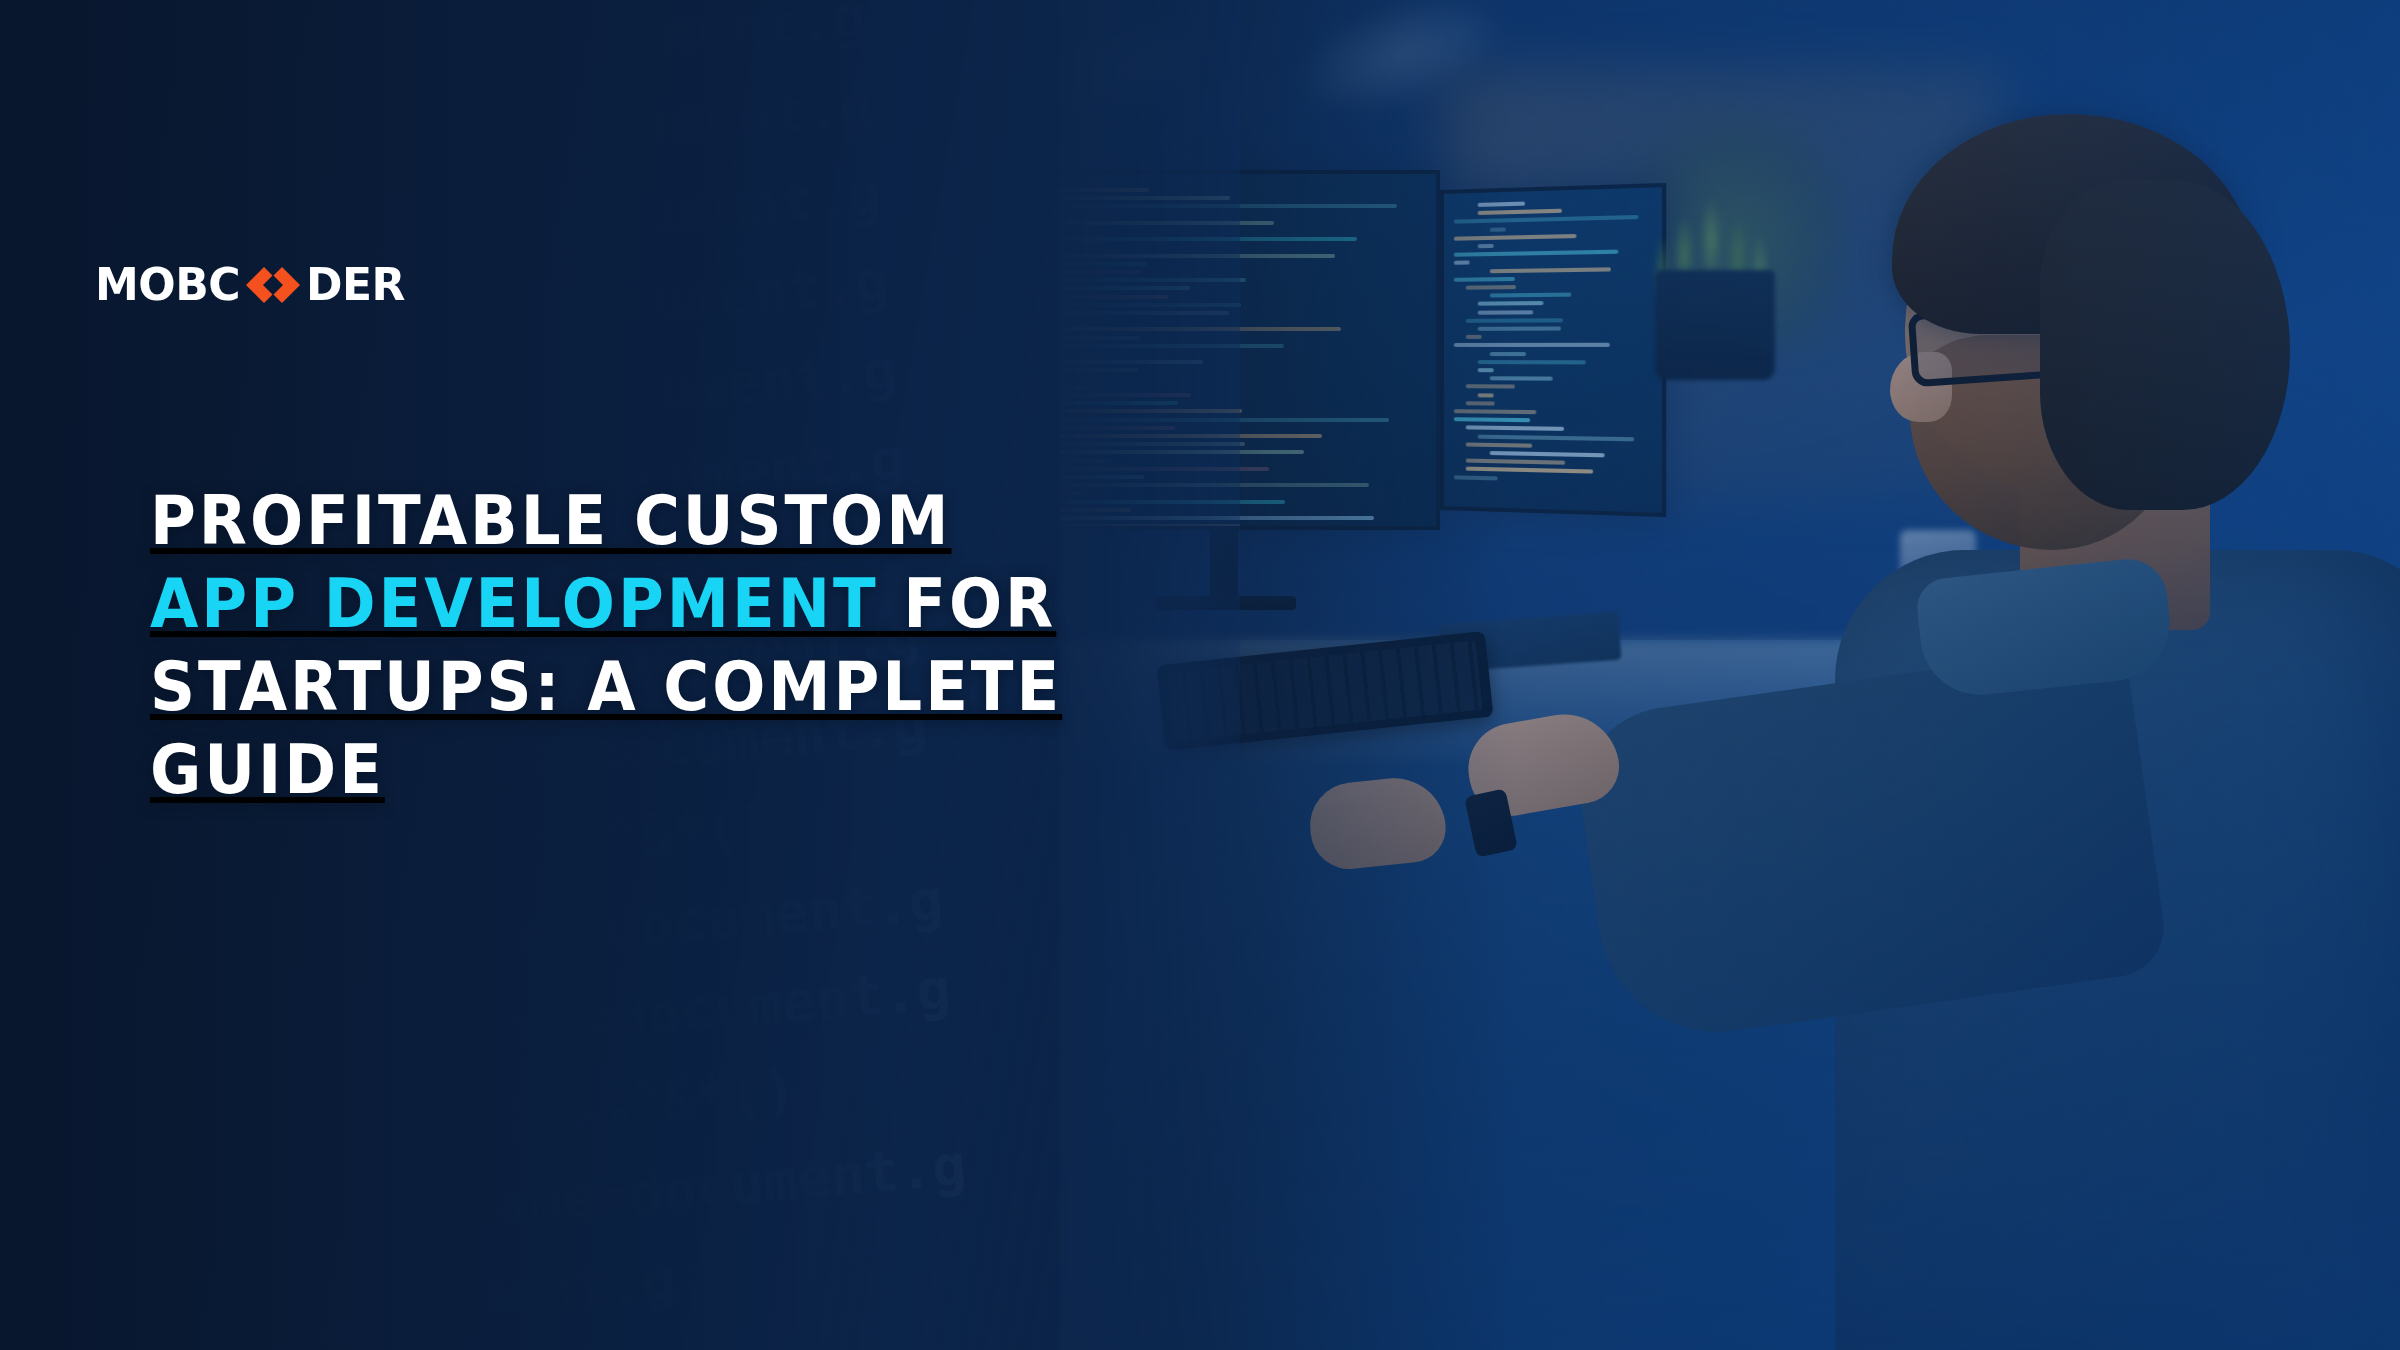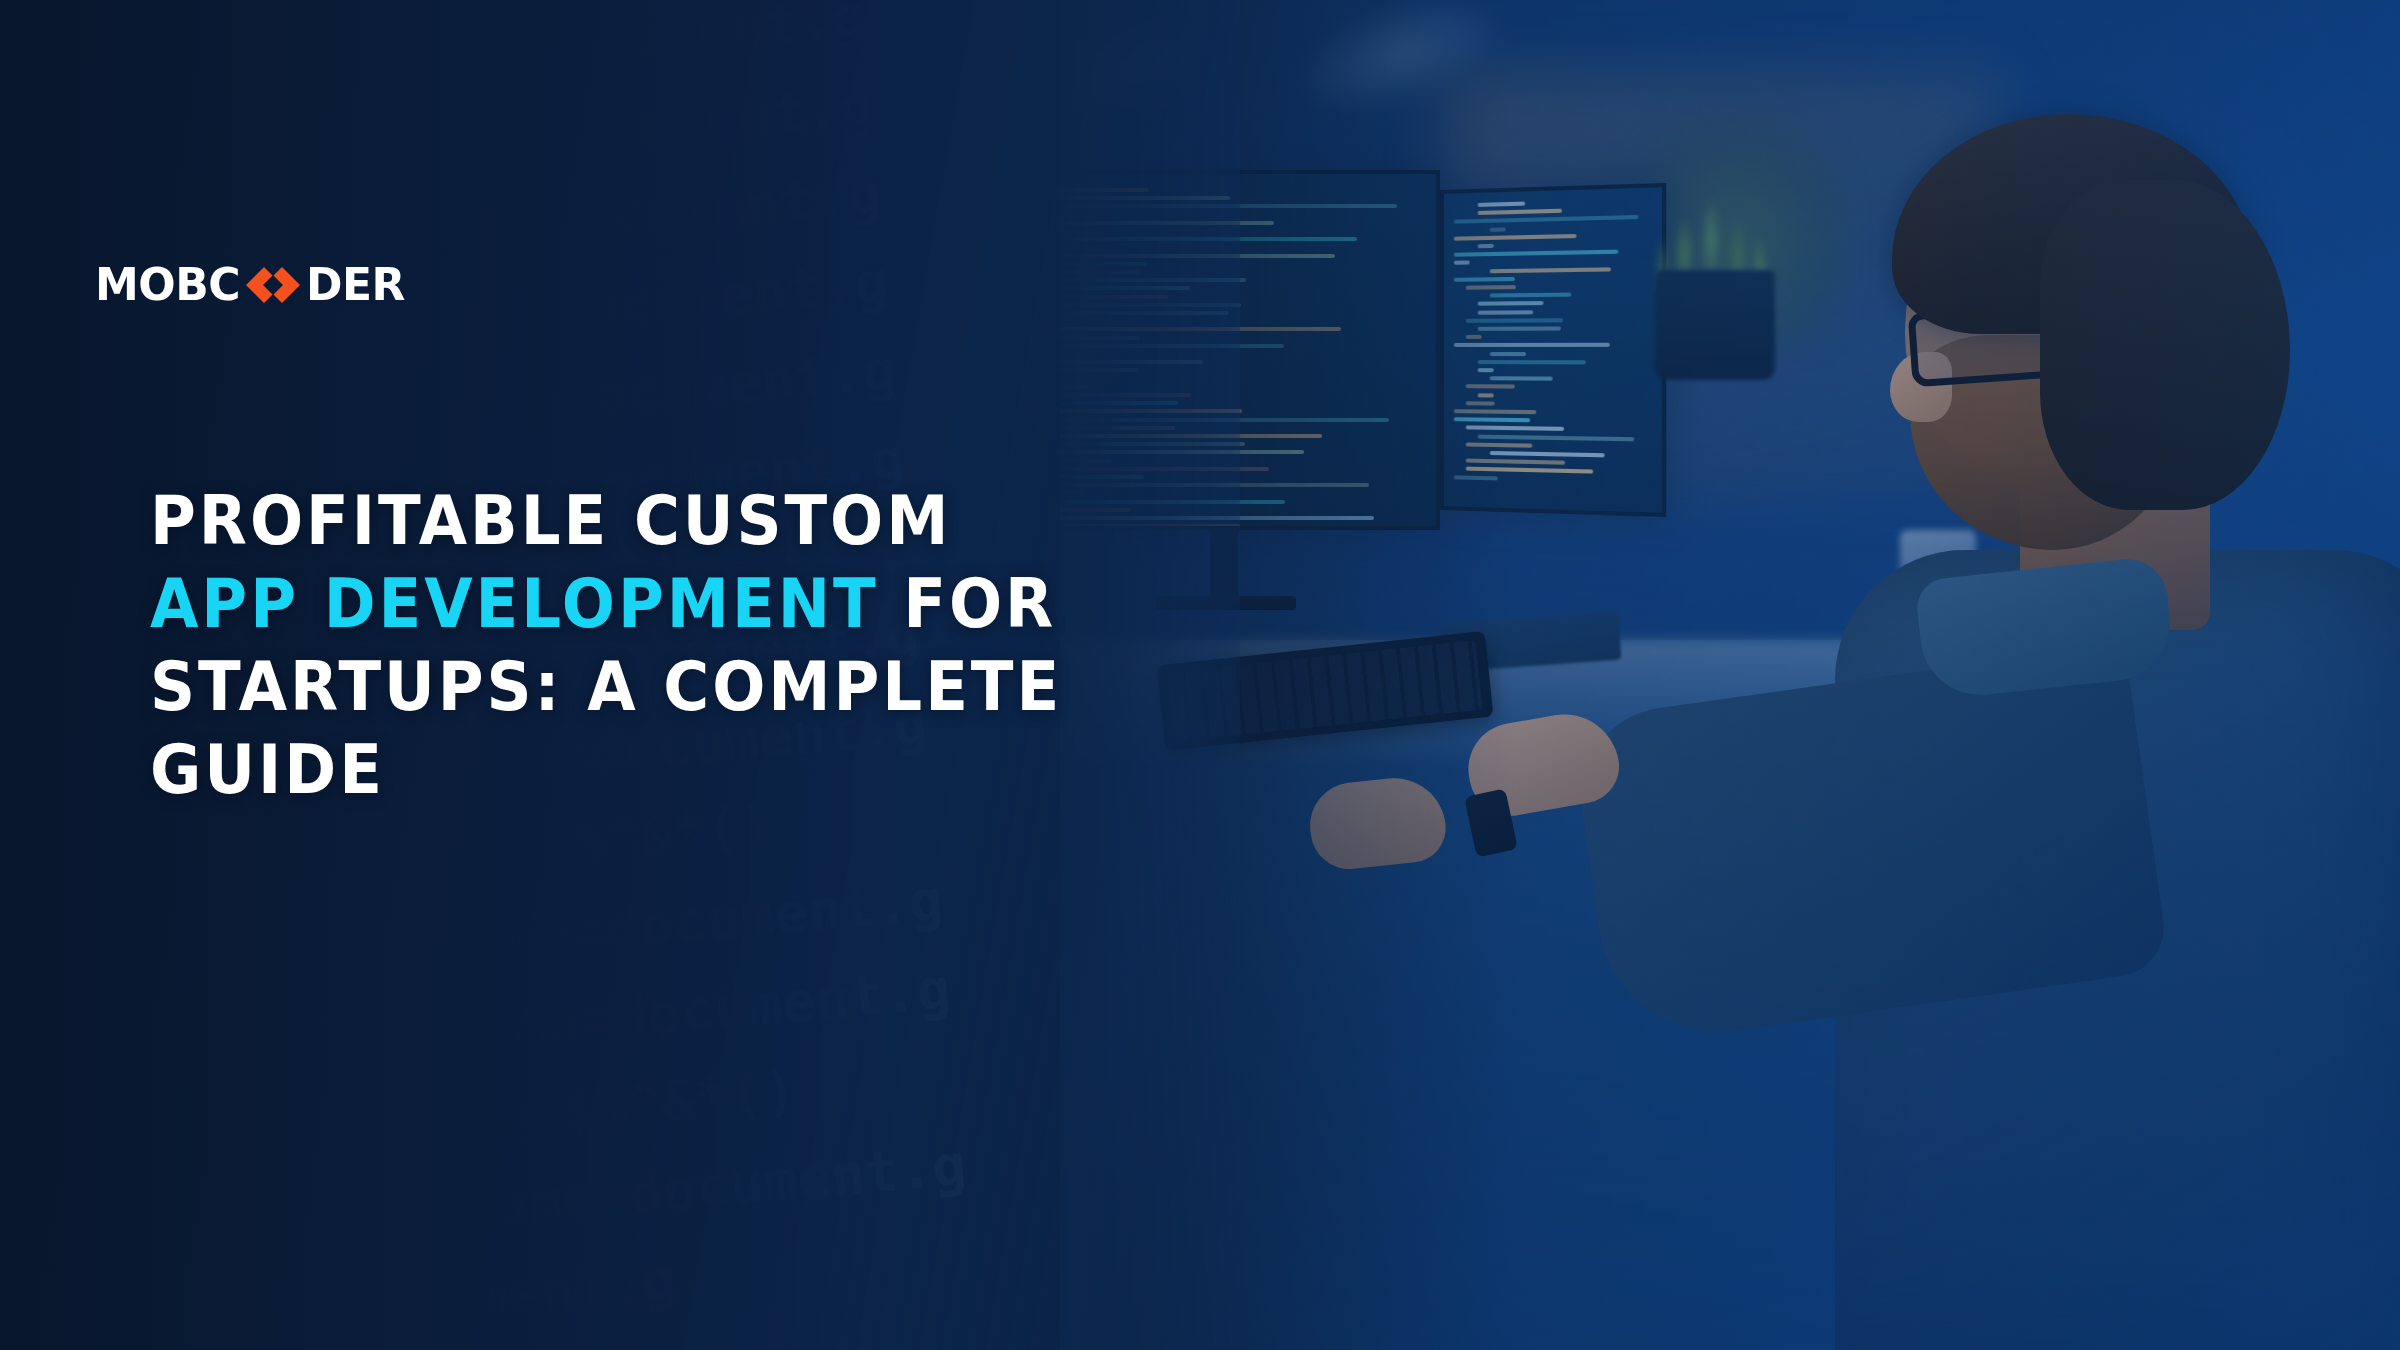--- a/index.html
+++ b/index.html
@@ -279,20 +279,21 @@
     margin:0 2px;
     display:inline-block;
   }
   .logo-mark svg { display:block; }
 
   
   .headline {
     position:absolute; left:150px; top:480px;
     width:1060px;
     z-index:20;
+    text-decoration:underline;
   }
   .hl-line {
     font-family:"DejaVu Sans","Liberation Sans",sans-serif;
     font-weight:700;
     font-size:68px;
     line-height:1.22;
     letter-spacing:3.2px;
     color:#ffffff;
     text-transform:uppercase;
     transform:scaleX(.92);

